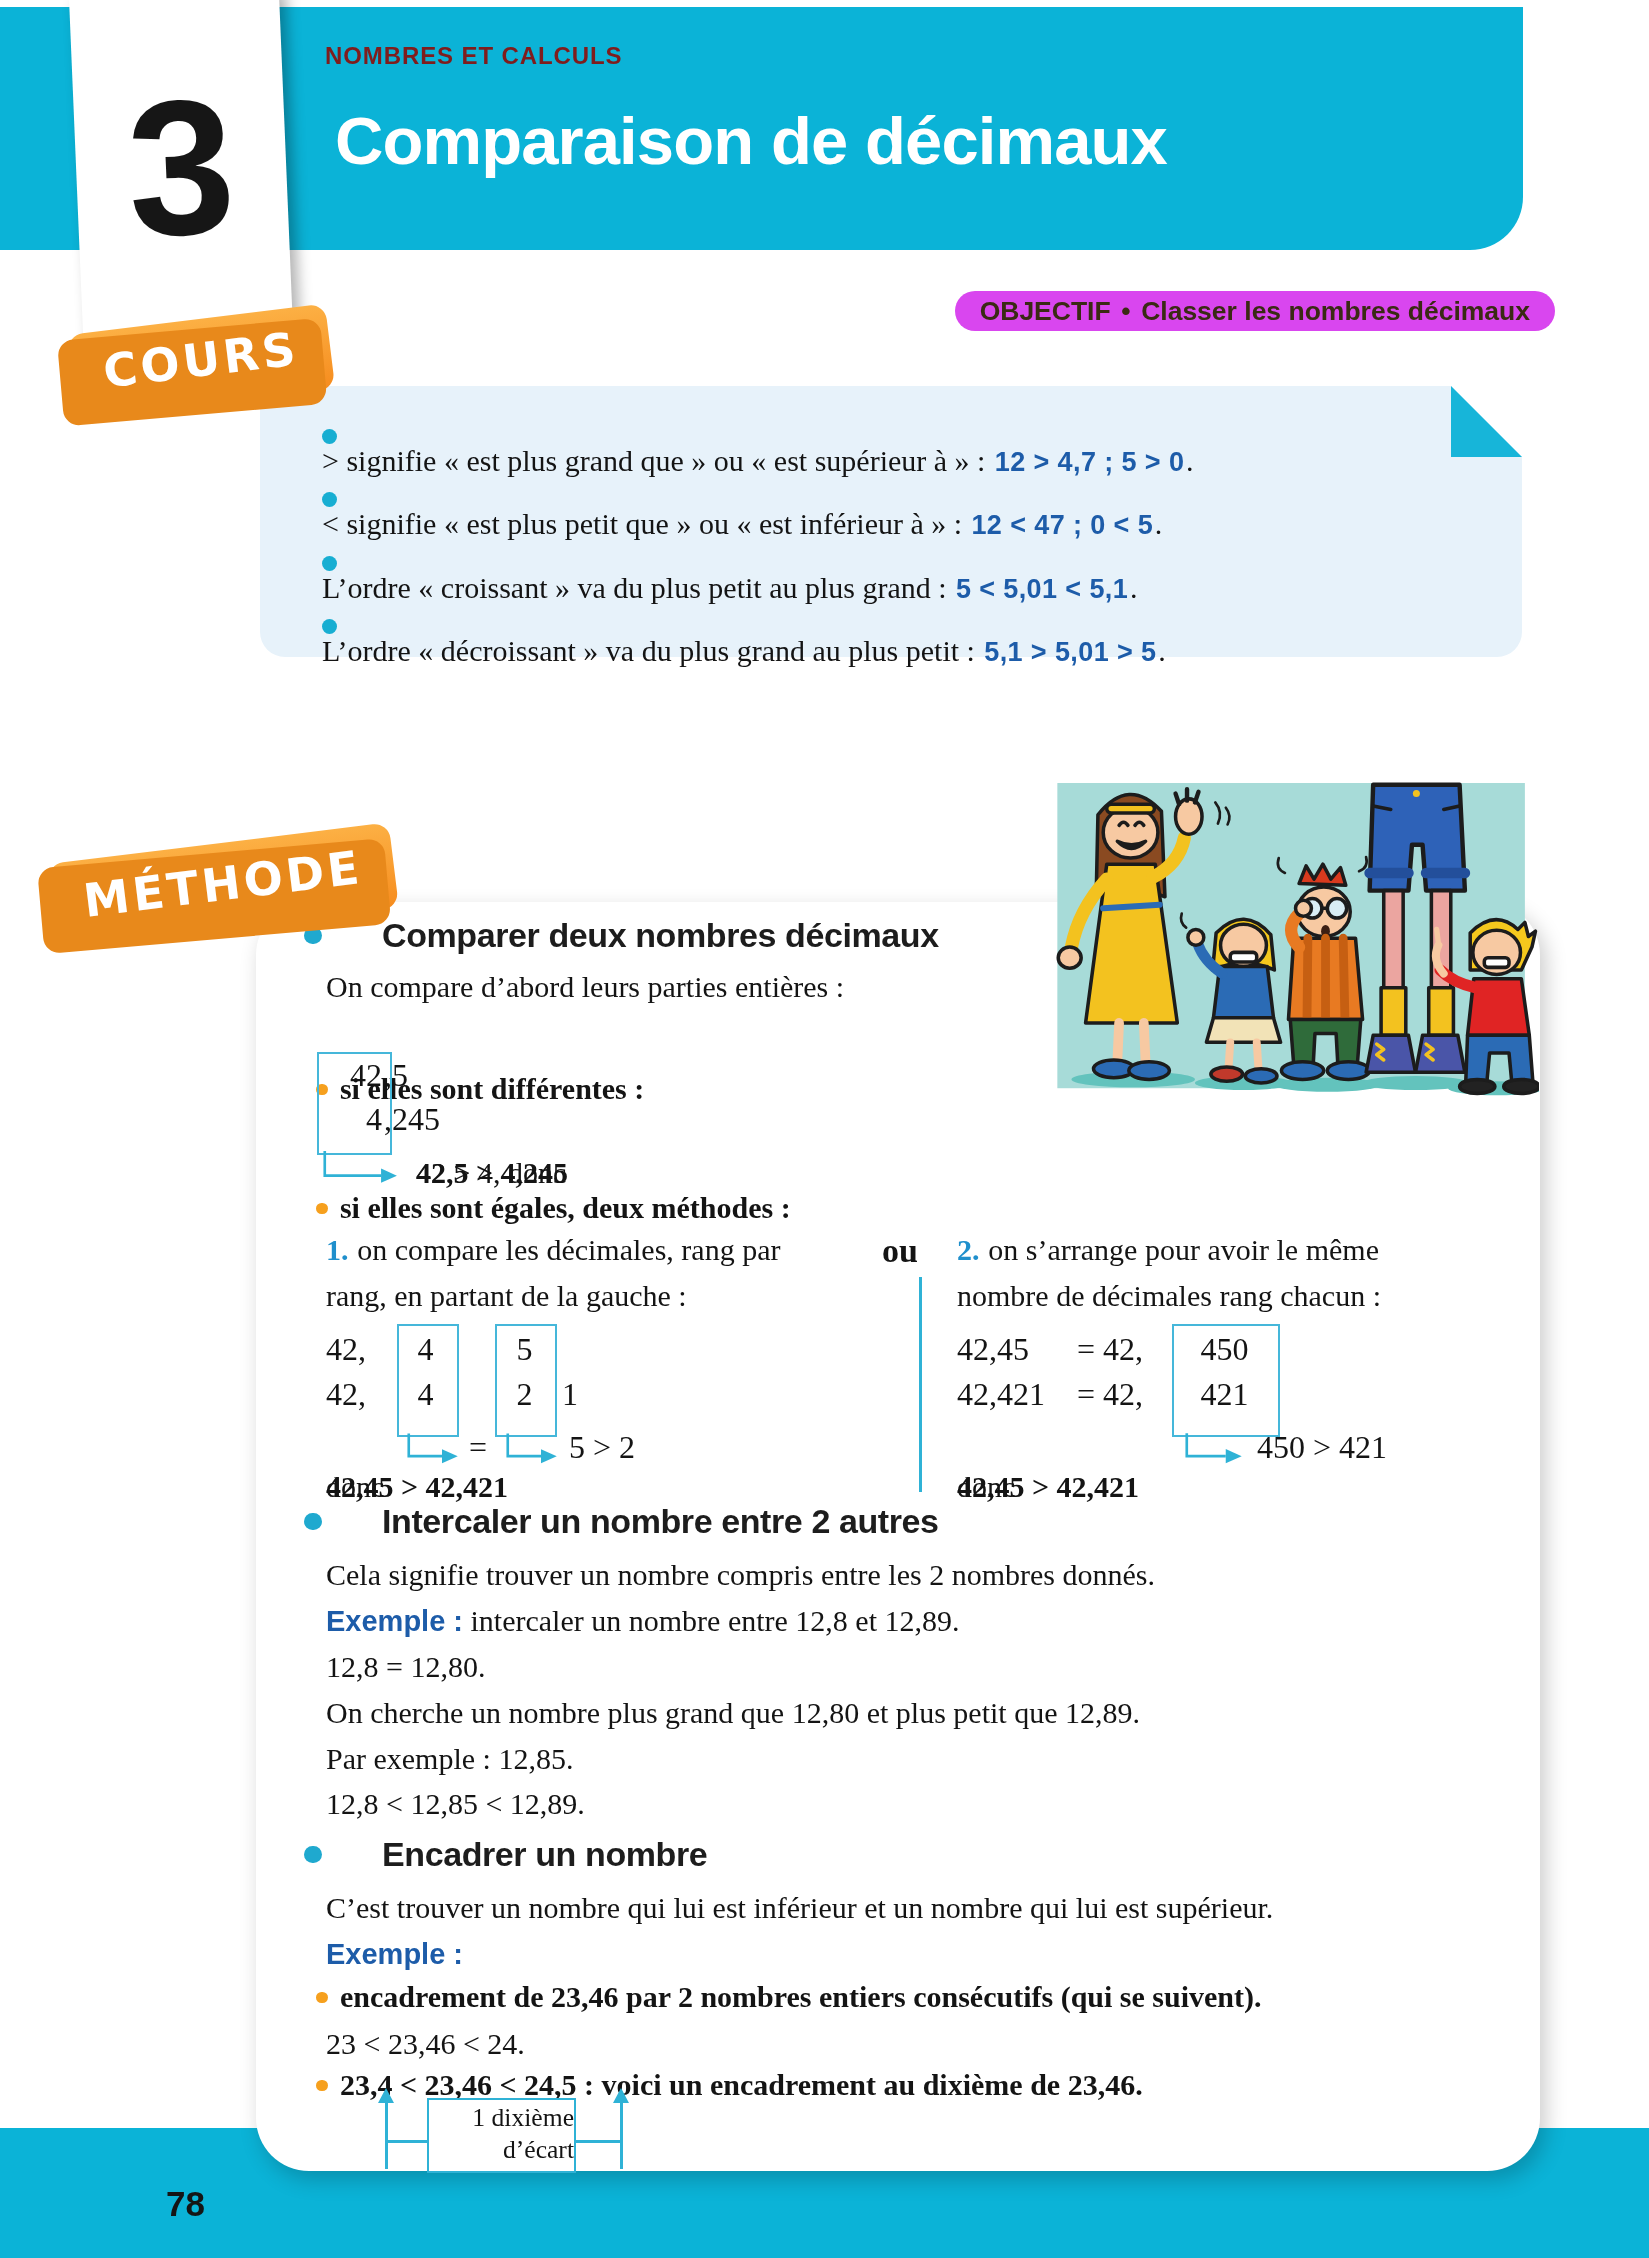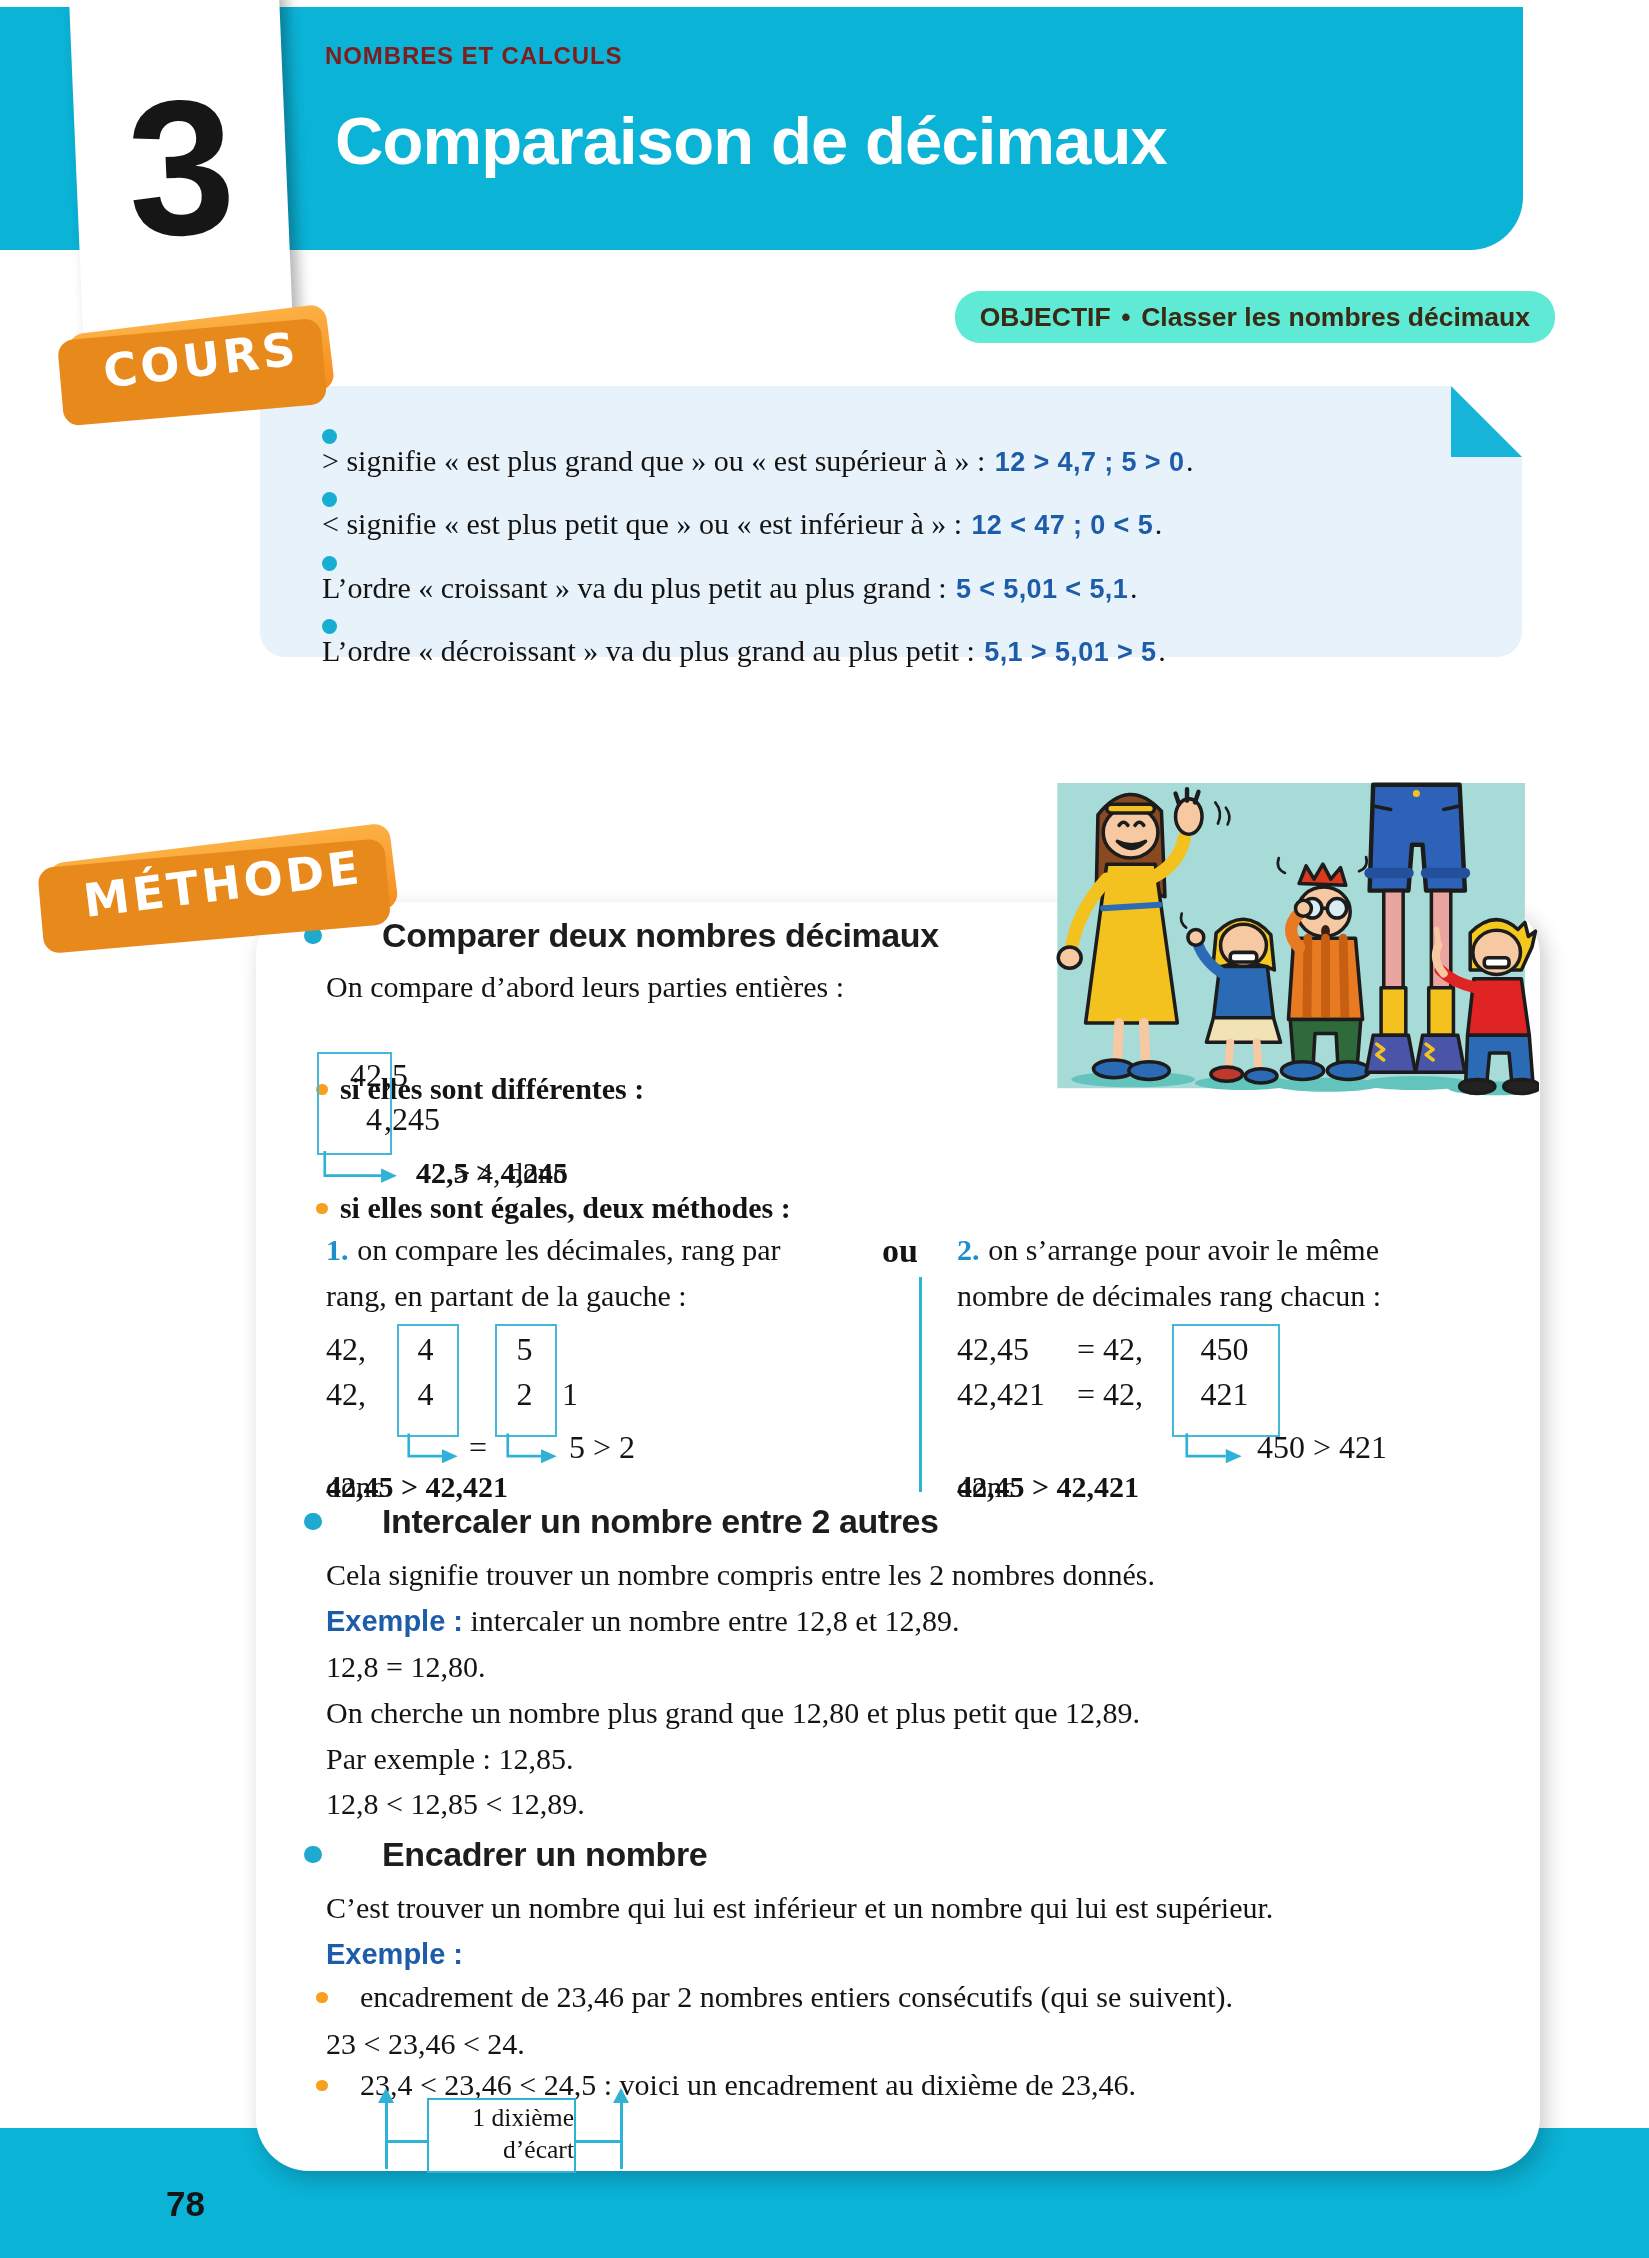--- a/index.html
+++ b/index.html
@@ -18,22 +18,22 @@
   .chapcard span{font:700 192px "Liberation Sans",sans-serif;color:#161616;margin-top:8.8px;}
   
   .badge{position:absolute;transform:rotate(-7deg);z-index:4;
         background:linear-gradient(180deg,#fcb044,#f68c1e);border-radius:16px;
         color:#fff;font:800 46px "DejaVu Sans",sans-serif;letter-spacing:3.5px;
         padding:14px 32px 17.6px;}
   .badge::before{content:"";position:absolute;left:-12.4px;right:8.8px;top:8.8px;bottom:-8.8px;
         background:#e8891b;border-radius:16px;z-index:-1;transform:rotate(2deg);}
   .badge.cours{left:71px;top:319px;}
   .badge.methode{left:51px;top:843px;}
-  .objectif{position:absolute;right:95px;top:291px;height:52px;z-index:3;
-        background:#5eead4;border-radius:25px;display:flex;align-items:center;
+  .objectif{position:absolute;right:95px;top:291px;height:40px;z-index:3;
+        background:#d946ef;border-radius:25px;display:flex;align-items:center;
         padding:0 25px;font:700 26.5px "Liberation Sans",sans-serif;color:#3a2a14;white-space:nowrap;}
   .objectif .sep{margin:0 10.6px;}
   
   .coursbox{position:absolute;left:260px;top:386px;width:1262px;height:271px;
         background:#e7f2fa;border-radius:25px;border-top-right-radius:0;z-index:1;}
   .fold{position:absolute;top:0;right:0;}
   .crow{position:absolute;left:62px;display:flex;align-items:flex-start;white-space:nowrap;flex-direction:column;}
   .cdot{width:15px;height:15px;border-radius:50%;background:#17aed2;margin:10.6px 14px 0 0;flex:none;}
   .ctext{font:30px "Liberation Serif",serif;color:#141414;}
   .bb{font:700 27px "Liberation Sans",sans-serif;color:#1d5ca9;letter-spacing:0.4px;padding:0 1.8px;}
@@ -42,21 +42,21 @@
         border-radius:53px;box-shadow:5.3px 8.8px 21px rgba(0,0,0,.20);z-index:2;}
   .illo{position:absolute;left:1045px;top:760px;z-index:3;}
   
   .hrow{position:absolute;display:flex;align-items:center;white-space:nowrap;z-index:3;gap:48px;}
   .hdot{width:17.6px;height:17.6px;border-radius:50%;background:#1fa9cf;margin-right:12.4px;flex:none;}
   .htxt{font:700 34px "Liberation Sans",sans-serif;color:#1d1d1d;letter-spacing:-0.4px;}
   .tl{position:absolute;font:30px "Liberation Serif",serif;white-space:nowrap;z-index:3;}
   .sub{position:absolute;display:flex;align-items:flex-start;white-space:nowrap;z-index:3;}
   .odot{width:11.5px;height:11.5px;border-radius:50%;background:#f6a01e;margin:11.5px 12.4px 0 0;flex:none;}
   .subtxt{font:700 30px "Liberation Serif",serif;}
-  .subtxt.reg{font-weight:400;margin-left:20px;}
+  .subtxt.reg{font-weight:700;}
   .exlbl{font:700 29px "Liberation Sans",sans-serif;color:#1d5ca9;}
   .mnum{font:700 30px "Liberation Serif",serif;color:#1f8fcc;margin-right:8.8px;}
   .db{font-weight:700;}
   .ou{position:absolute;font:700 34px "Liberation Serif",serif;z-index:3;}
   .vdiv{position:absolute;width:2.6px;background:#2fb2d6;z-index:3;}
   
   .diag{position:absolute;z-index:3;font:32px "Liberation Serif",serif;}
   .diag span{position:absolute;white-space:nowrap;}
   .obox{position:absolute;border:2.6px solid #45b7da;}
   .ctr{text-align:center;}

